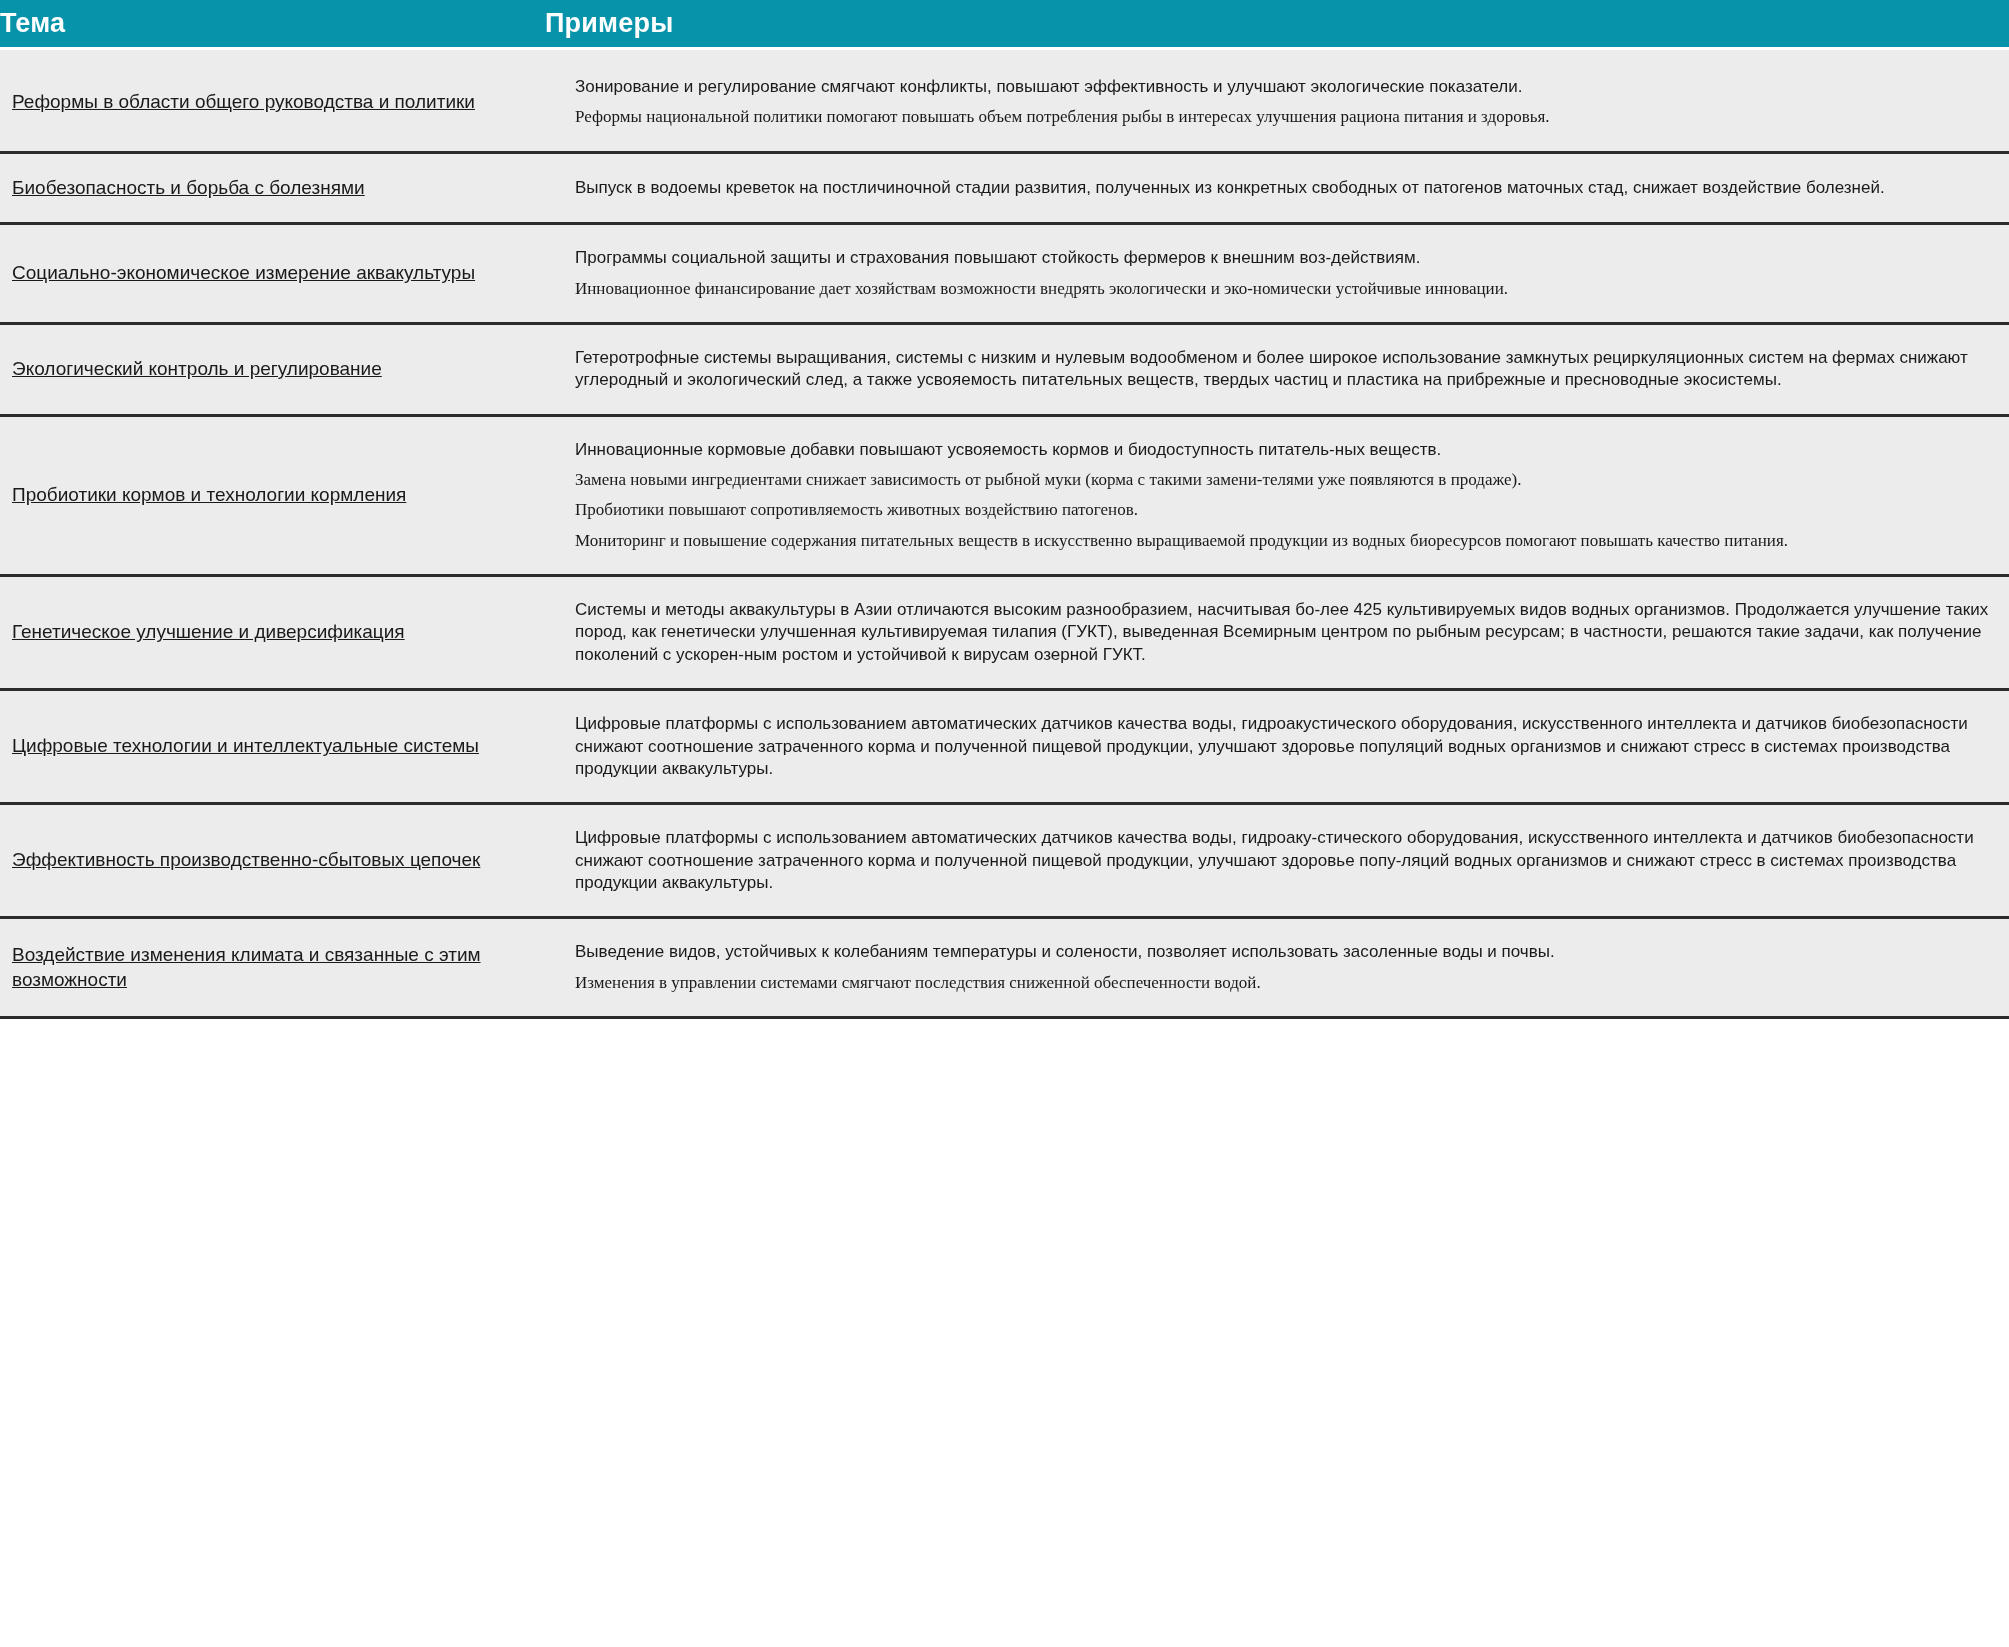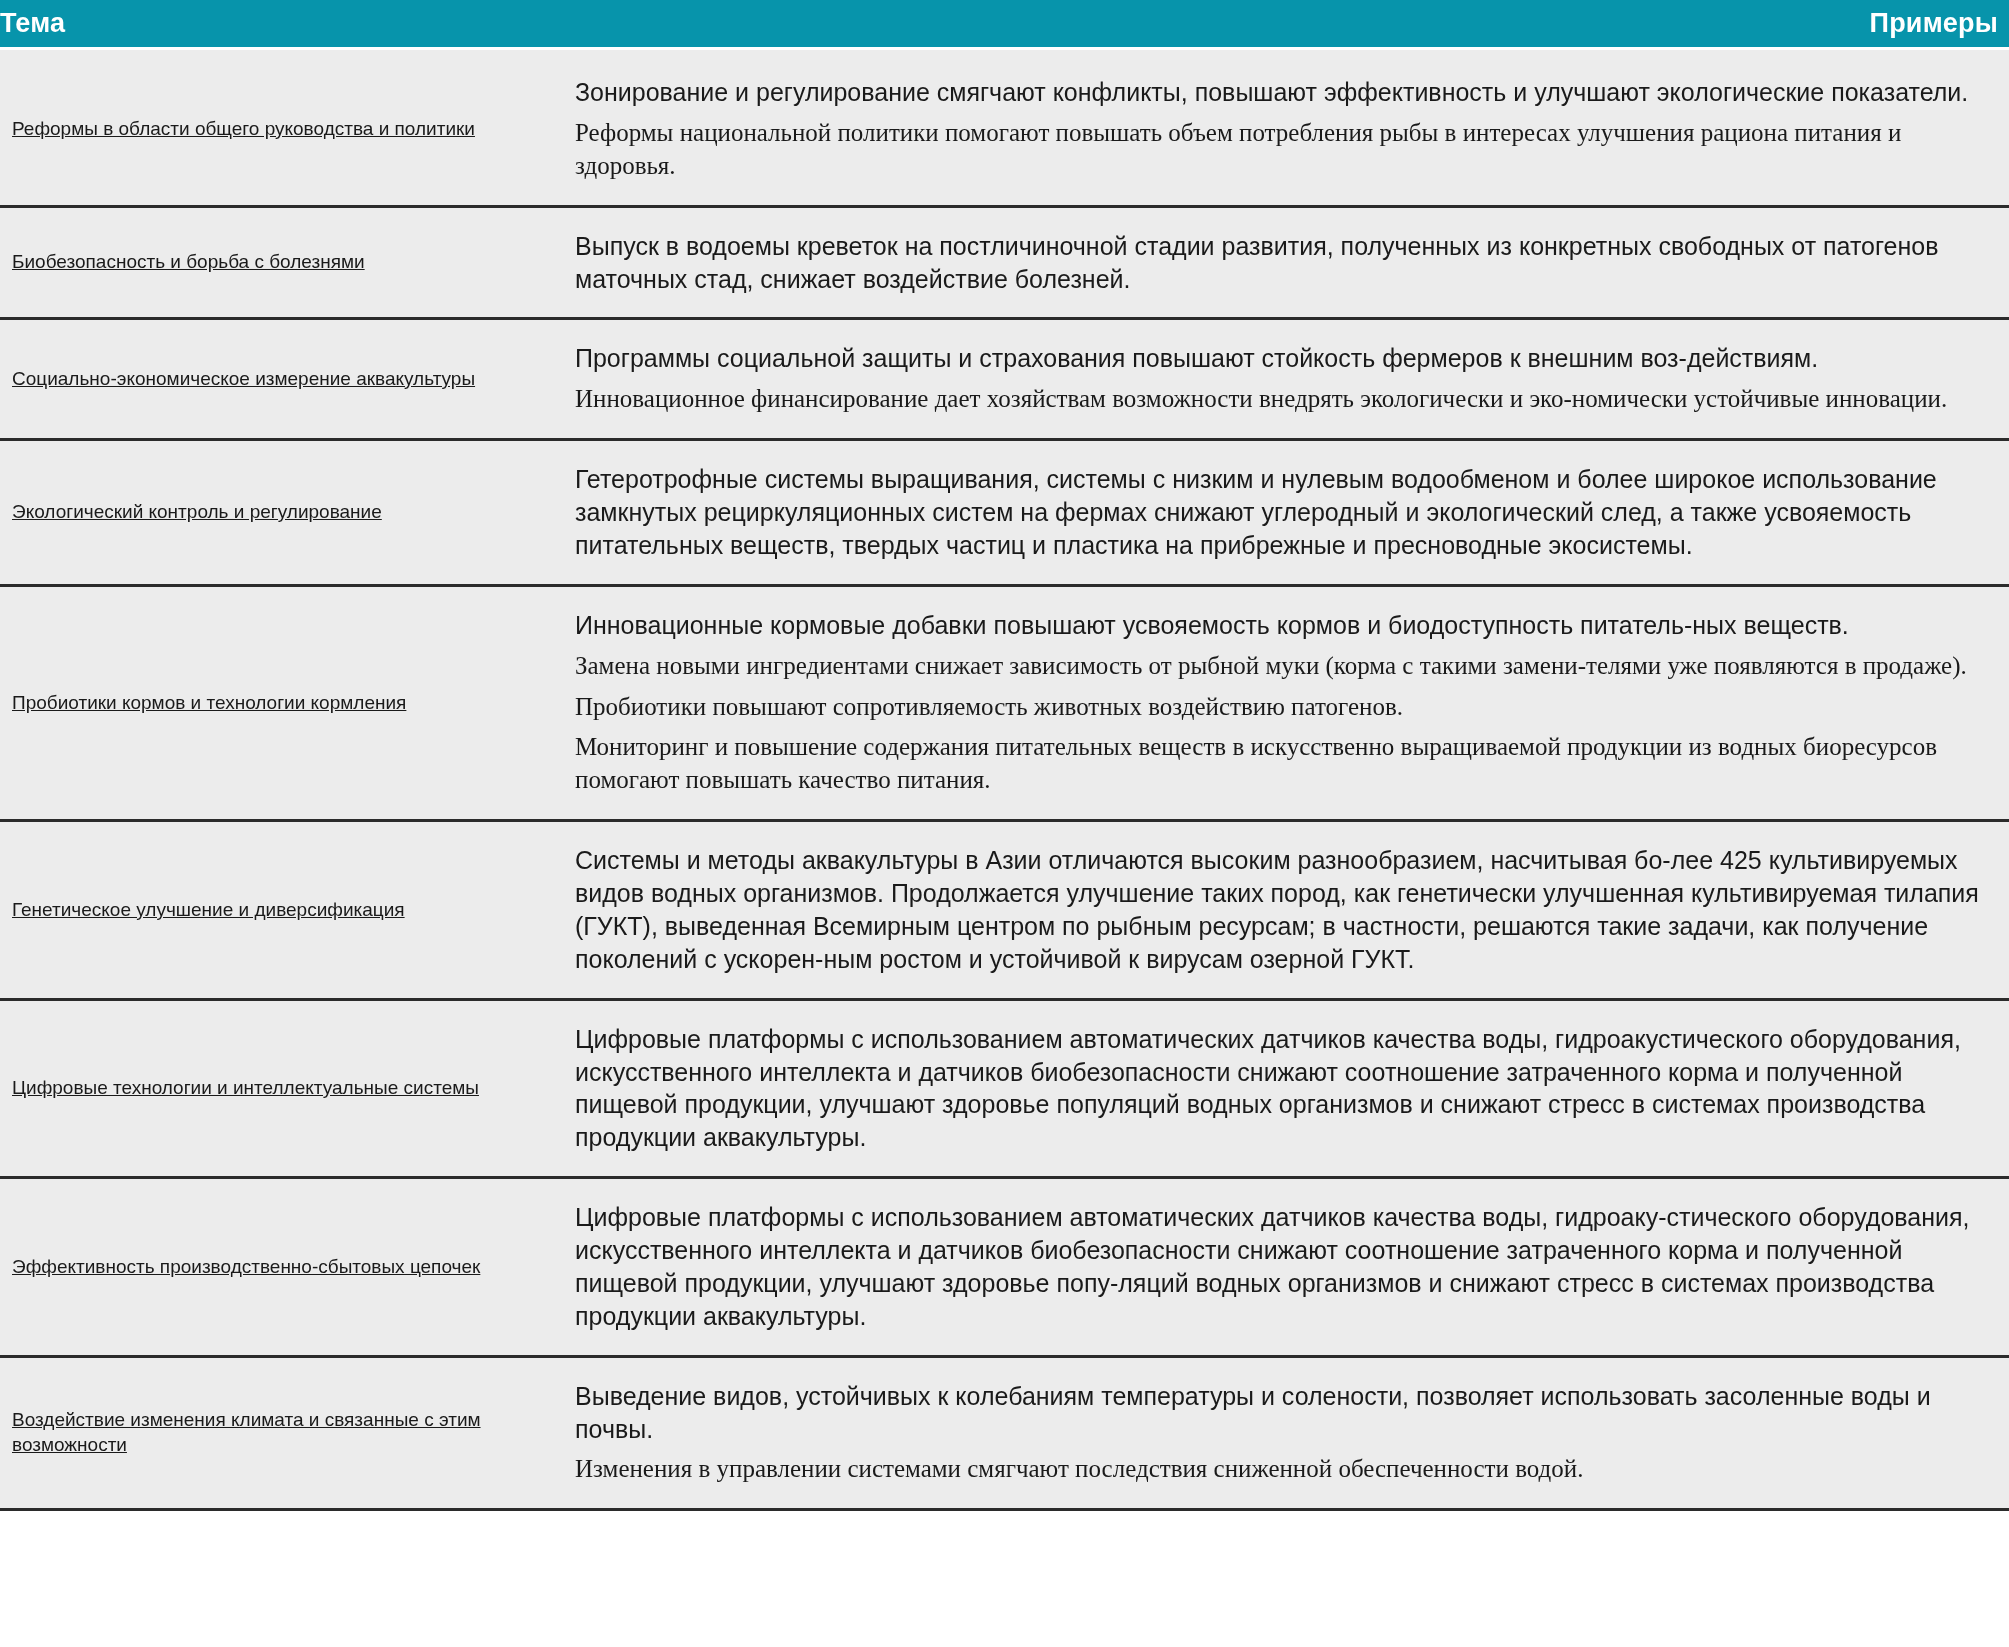--- a/index.html
+++ b/index.html
@@ -40,22 +40,22 @@
     font-weight: bold;
     padding: 0;
     height: 47px;
     vertical-align: middle;
     letter-spacing: 0.2px;
   }
   th.th-theme {
     text-align: left;
   }
   th.th-examples {
-    text-align: right;
-    padding-right: 11px;
+    text-align: left;
+    padding-right: 2px;
   }
   thead tr {
     border-bottom: 3px solid #ffffff;
   }
 
   
   tbody td {
     background: #ececec;
     color: #1a1a1a;
     font-size: 25.5px;
@@ -76,21 +76,21 @@
   td.cell-theme {
     padding-left: 12px;
     padding-right: 18px;
     font-size: 19px;
     line-height: 1.30;
     text-decoration: underline;
   }
   td.cell-examples {
     padding-left: 30px;
     padding-right: 20px;
-    font-size: 25px;
+    font-size: 17px;
     line-height: 1.315;
   }
 
   
   thead th.th-theme { border-right: 0; }
 
   .ex-line { display: block; }
   .ex-line + .ex-line { margin-top: 8px; font-family: Liberation Serif, serif; }
 </style>
 </head>

